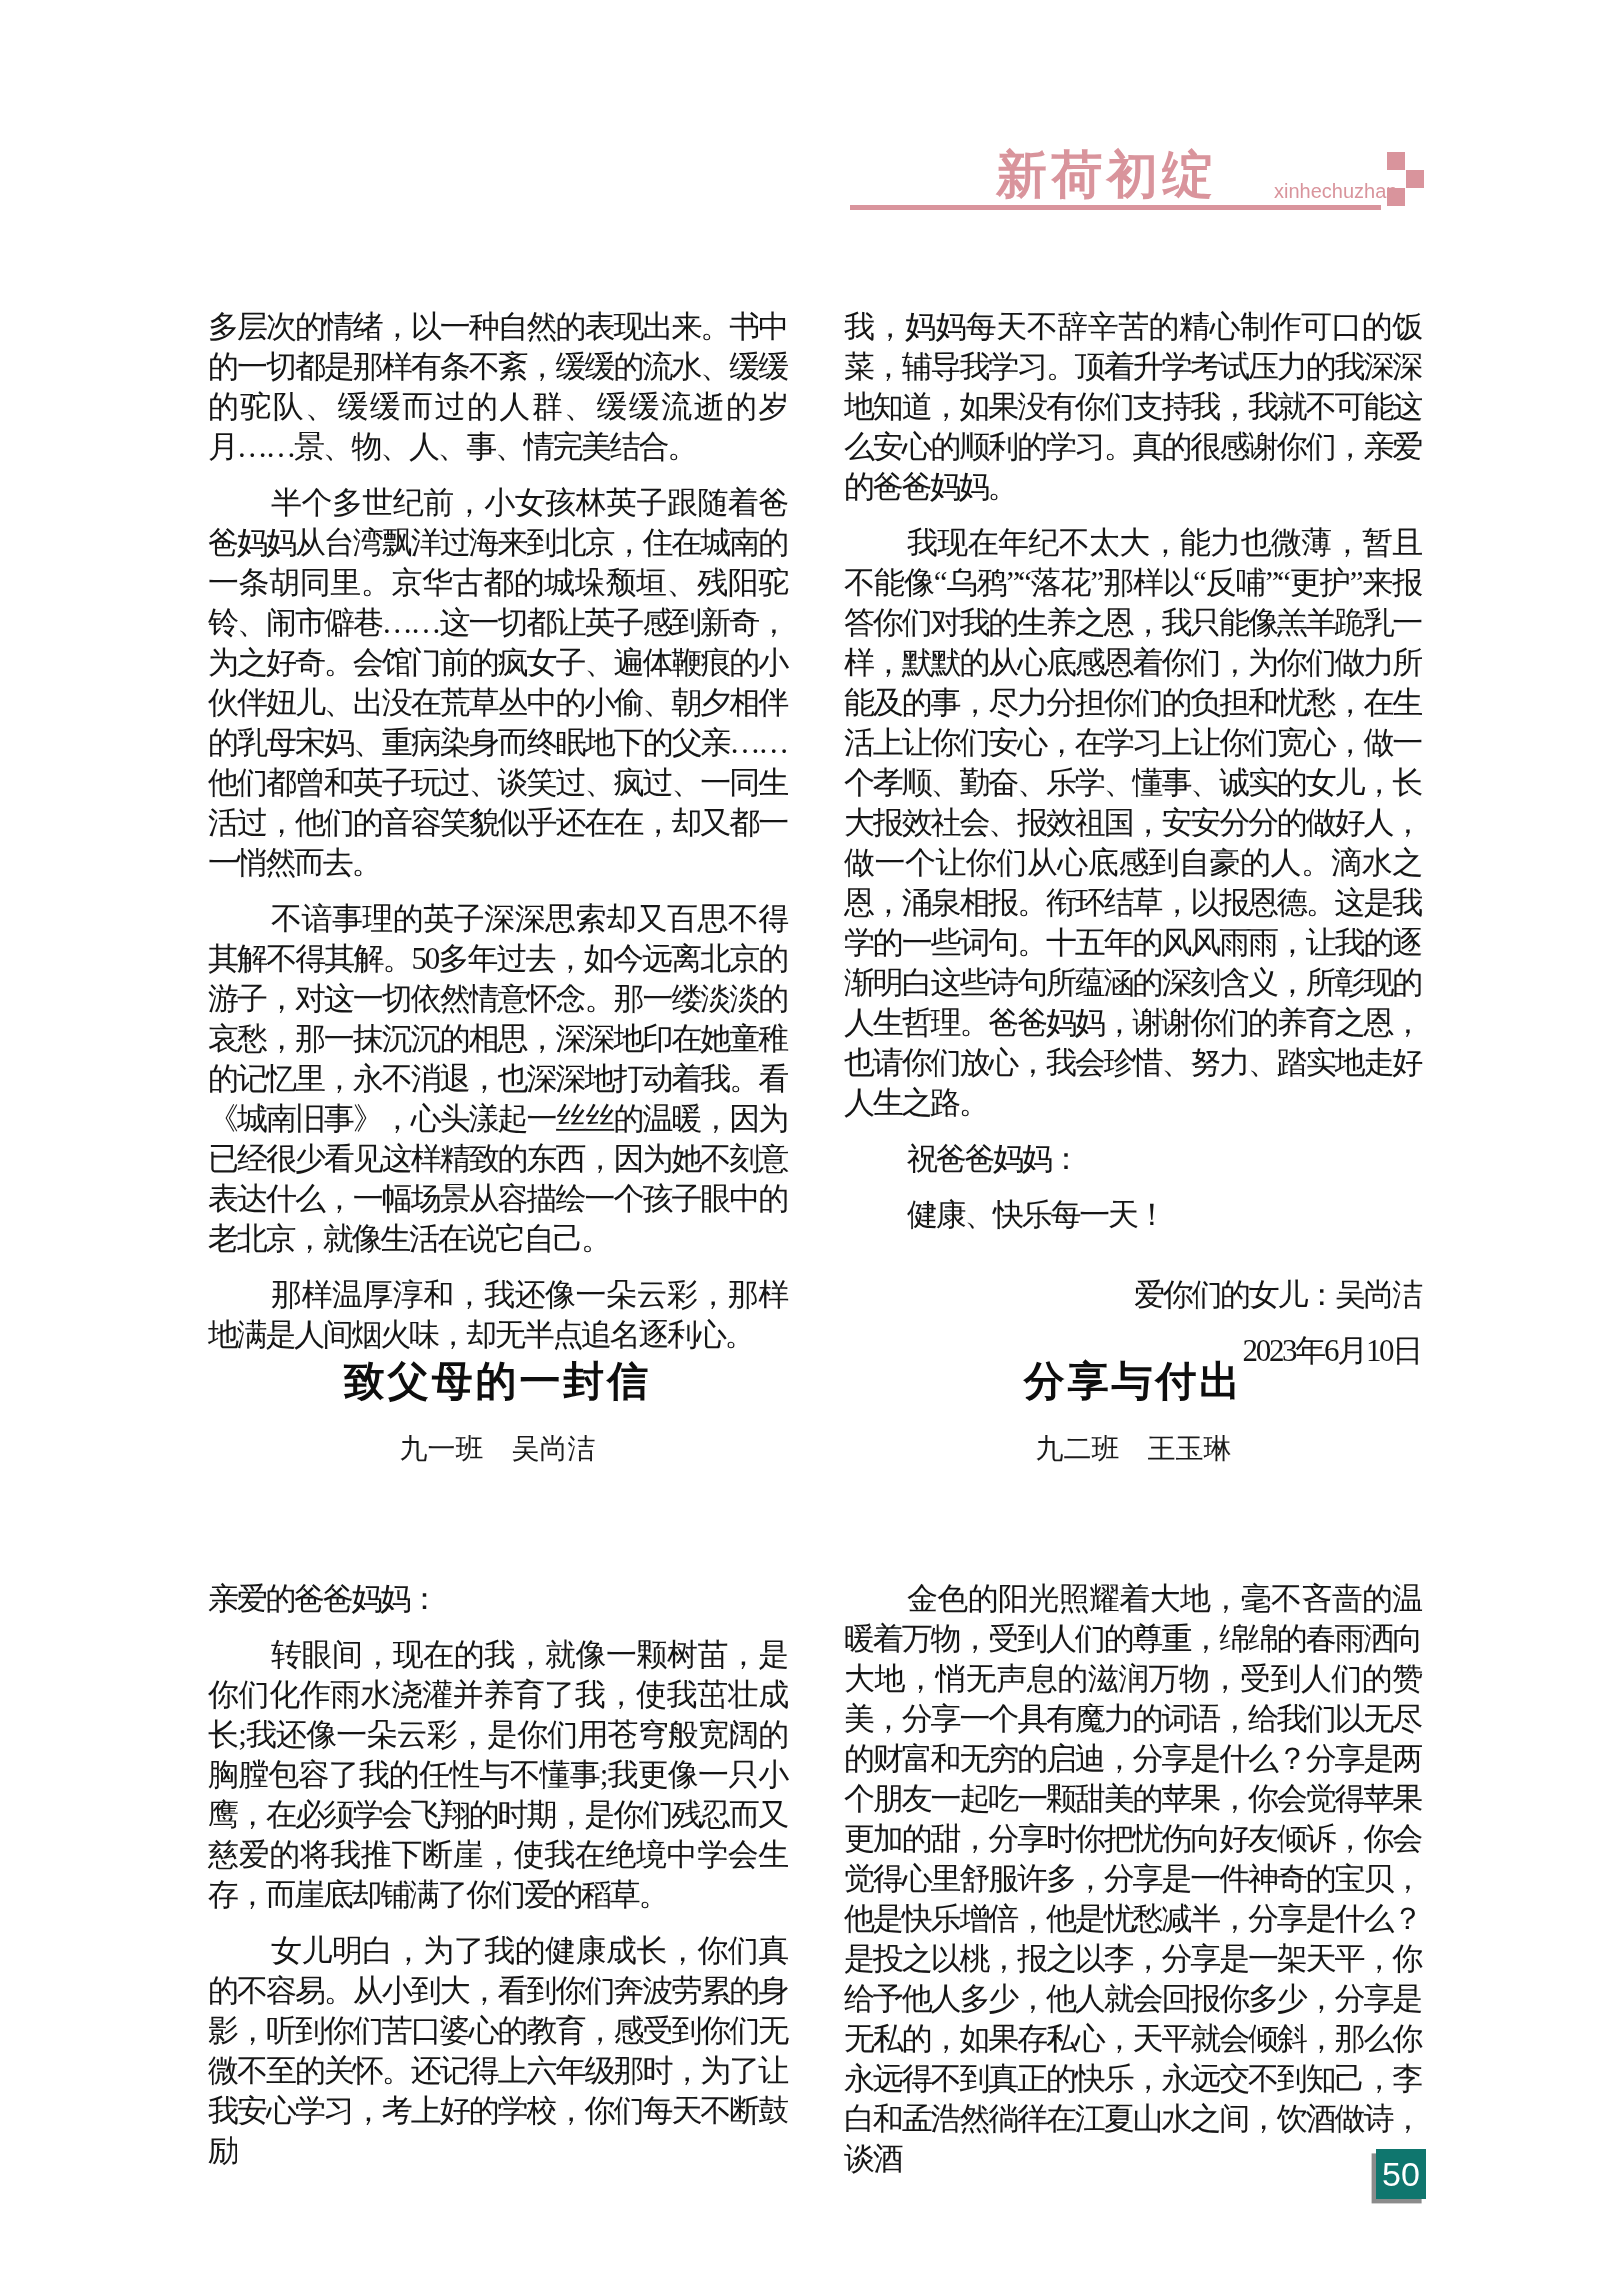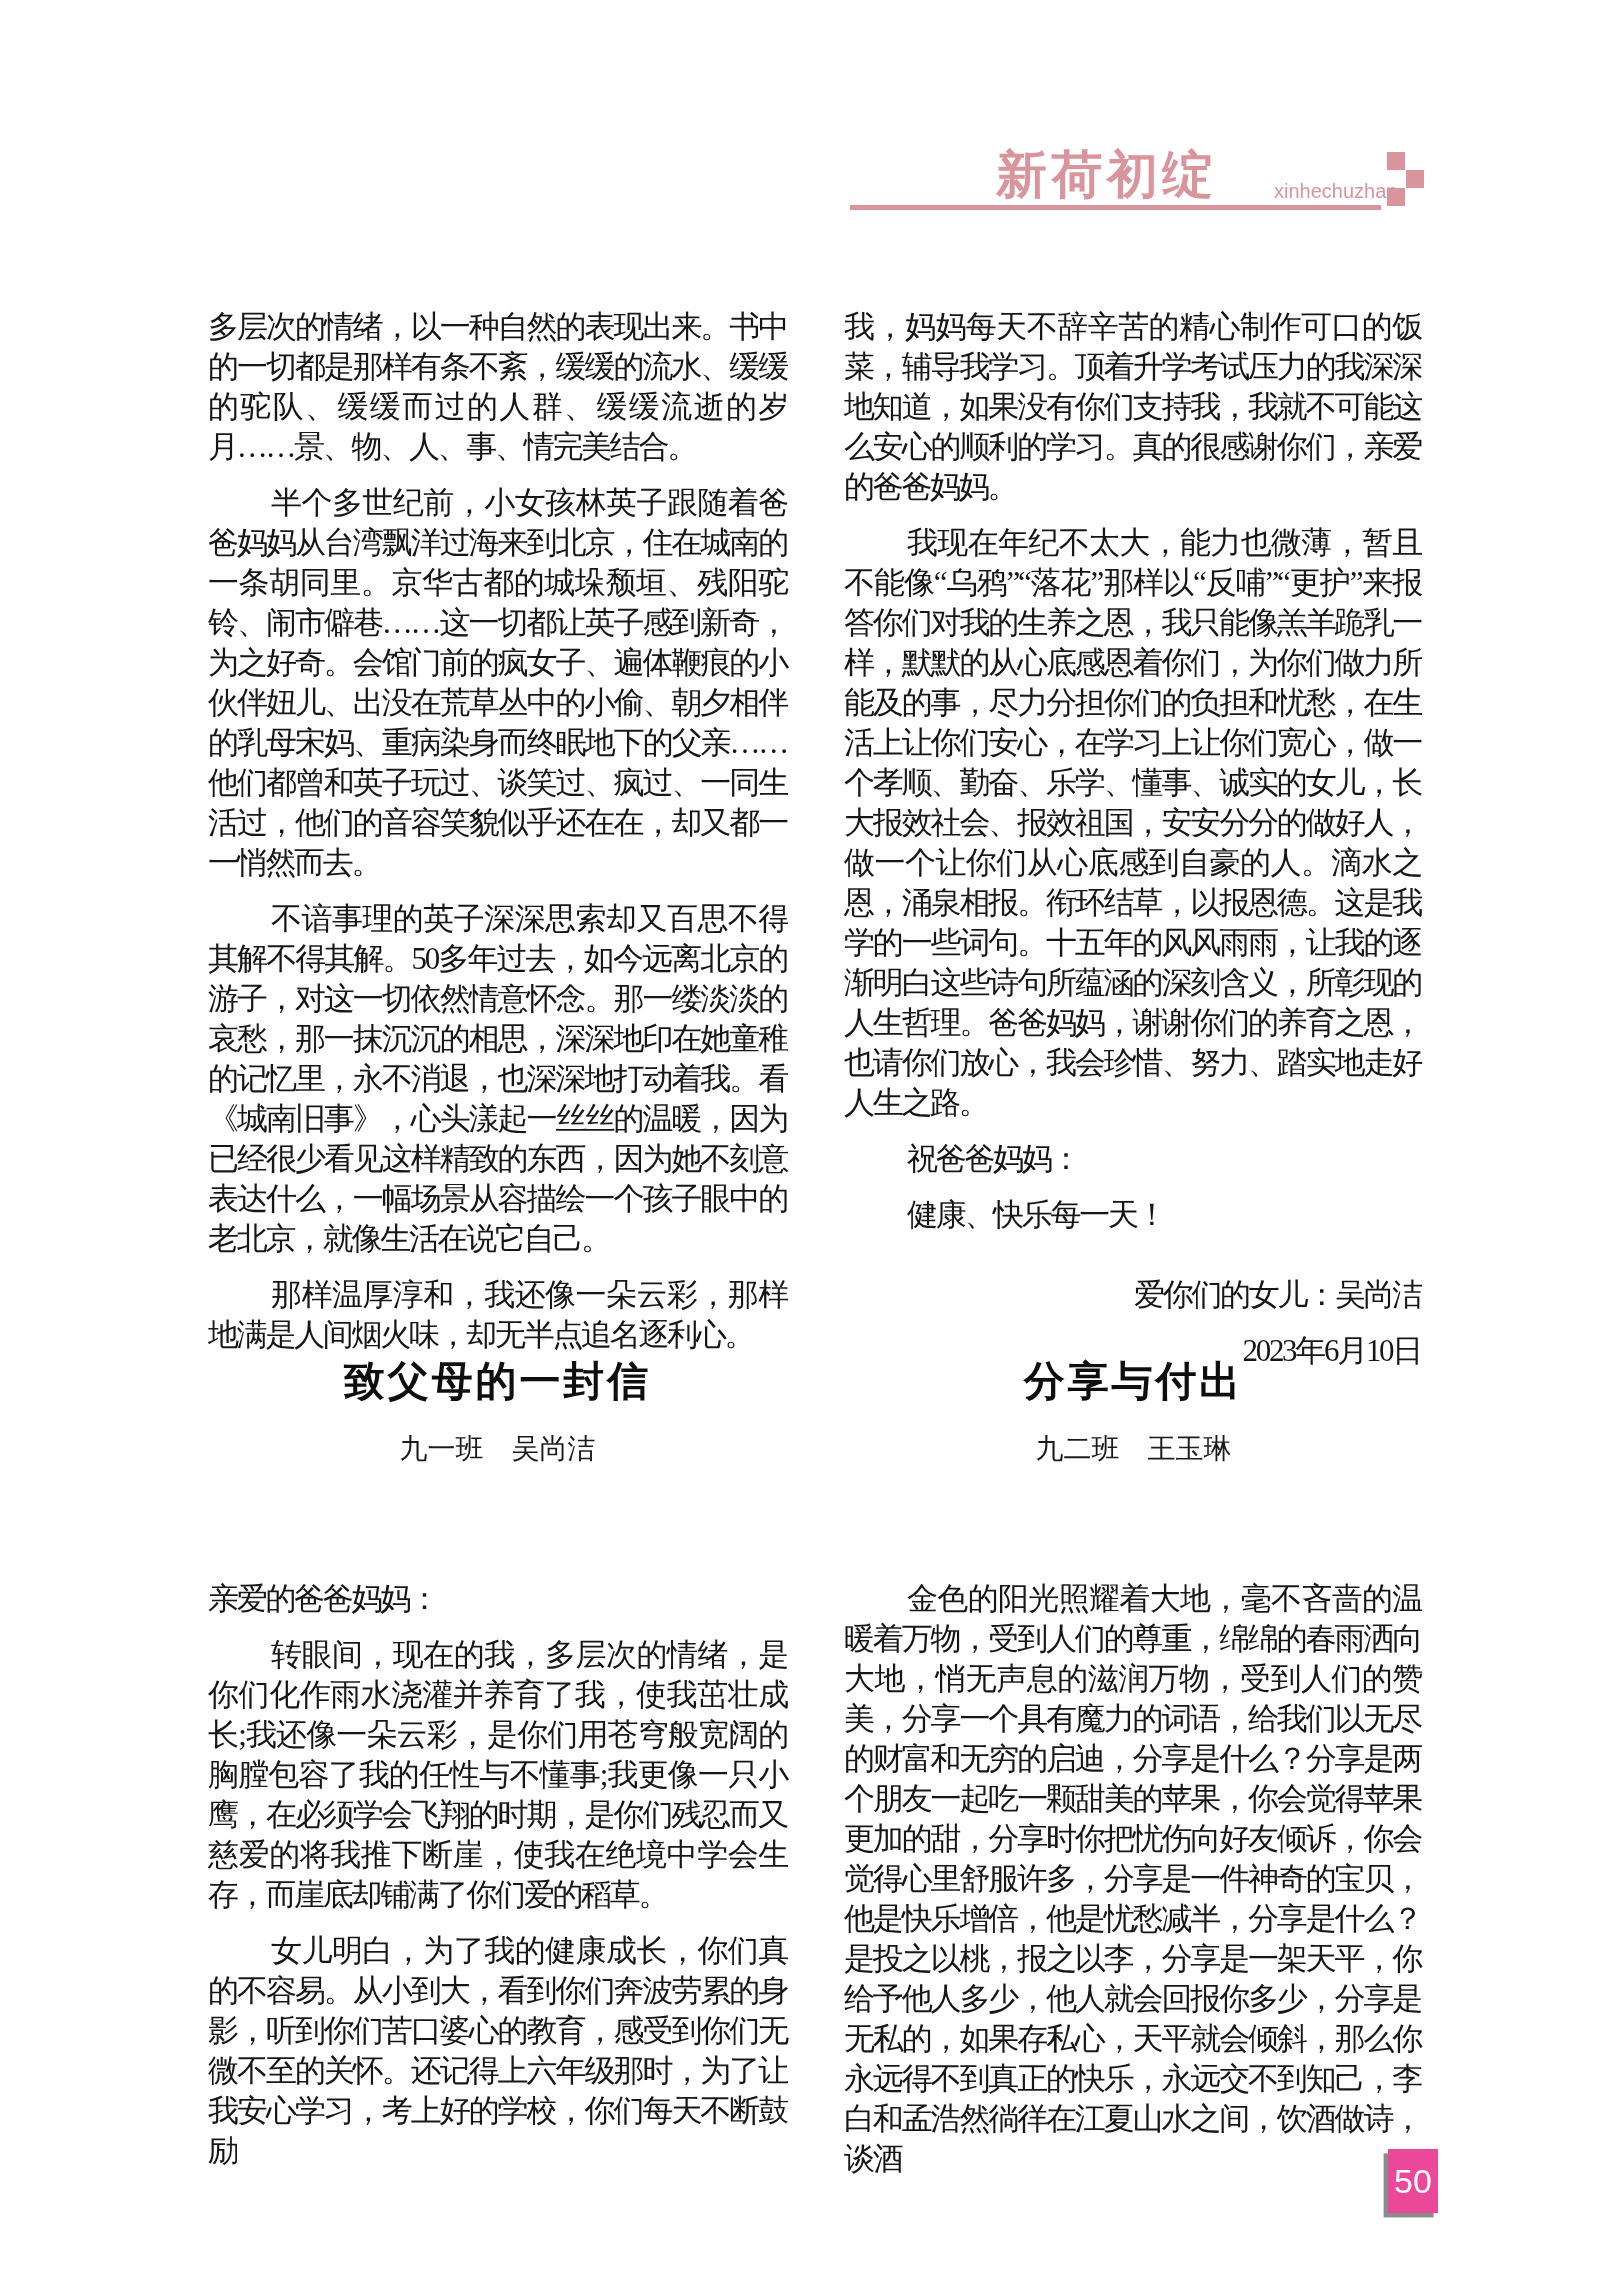--- a/index.html
+++ b/index.html
@@ -97,30 +97,29 @@
     line-height: 29px;
     color: #1b1b1b;
   }
 
   
   .page-number {
     position: absolute;
     left: 1376px;
     top: 2149px;
     width: 50px;
-    height: 64px;
-    background: #ec4899;
+    height: 50px;
+    background: #0f766e;
     color: #ffffff;
     font-family: "Liberation Sans", sans-serif;
     font-size: 34px;
     display: flex;
     align-items: center;
     justify-content: center;
     box-shadow: -4.4px 4.4px 0 0 #8b8b8b;
-    margin-left: 12px;
   }
 </style>
 </head>
 <body>
 
 <div class="page">
 
   <div class="mag-title">新荷初绽</div>
   <div class="mag-sub">xinhechuzhan</div>
   <div class="masthead-rule"></div>
@@ -150,21 +149,21 @@
     <h2 class="article-title">致父母的一封信</h2>
     <div class="article-byline">九一班　吴尚洁</div>
   </div>
   <div class="article-head right">
     <h2 class="article-title">分享与付出</h2>
     <div class="article-byline">九二班　王玉琳</div>
   </div>
 
   <section class="col bottom-left">
     <p>亲爱的爸爸妈妈：</p>
-    <p class="indent">转眼间，现在的我，多层次的情绪，是你们化作雨水浇灌并养育了我，使我茁壮成长;我还像一朵云彩，是你们用苍穹般宽阔的胸膛包容了我的任性与不懂事;我更像一只小鹰，在必须学会飞翔的时期，是你们残忍而又慈爱的将我推下断崖，使我在绝境中学会生存，而崖底却铺满了你们爱的稻草。</p>
+    <p class="indent">转眼间，现在的我，就像一颗树苗，是你们化作雨水浇灌并养育了我，使我茁壮成长;我还像一朵云彩，是你们用苍穹般宽阔的胸膛包容了我的任性与不懂事;我更像一只小鹰，在必须学会飞翔的时期，是你们残忍而又慈爱的将我推下断崖，使我在绝境中学会生存，而崖底却铺满了你们爱的稻草。</p>
     <p class="indent">女儿明白，为了我的健康成长，你们真的不容易。从小到大，看到你们奔波劳累的身影，听到你们苦口婆心的教育，感受到你们无微不至的关怀。还记得上六年级那时，为了让我安心学习，考上好的学校，你们每天不断鼓励</p>
   </section>
 
   <section class="col bottom-right">
     <p class="indent">金色的阳光照耀着大地，毫不吝啬的温暖着万物，受到人们的尊重，绵绵的春雨洒向大地，悄无声息的滋润万物，受到人们的赞美，分享一个具有魔力的词语，给我们以无尽的财富和无穷的启迪，分享是什么？分享是两个朋友一起吃一颗甜美的苹果，你会觉得苹果更加的甜，分享时你把忧伤向好友倾诉，你会觉得心里舒服许多，分享是一件神奇的宝贝，他是快乐增倍，他是忧愁减半，分享是什么？是投之以桃，报之以李，分享是一架天平，你给予他人多少，他人就会回报你多少，分享是无私的，如果存私心，天平就会倾斜，那么你永远得不到真正的快乐，永远交不到知己，李白和孟浩然徜徉在江夏山水之间，饮酒做诗，谈酒</p>
   </section>
 
   <div class="page-number">50</div>
 
 </div>

